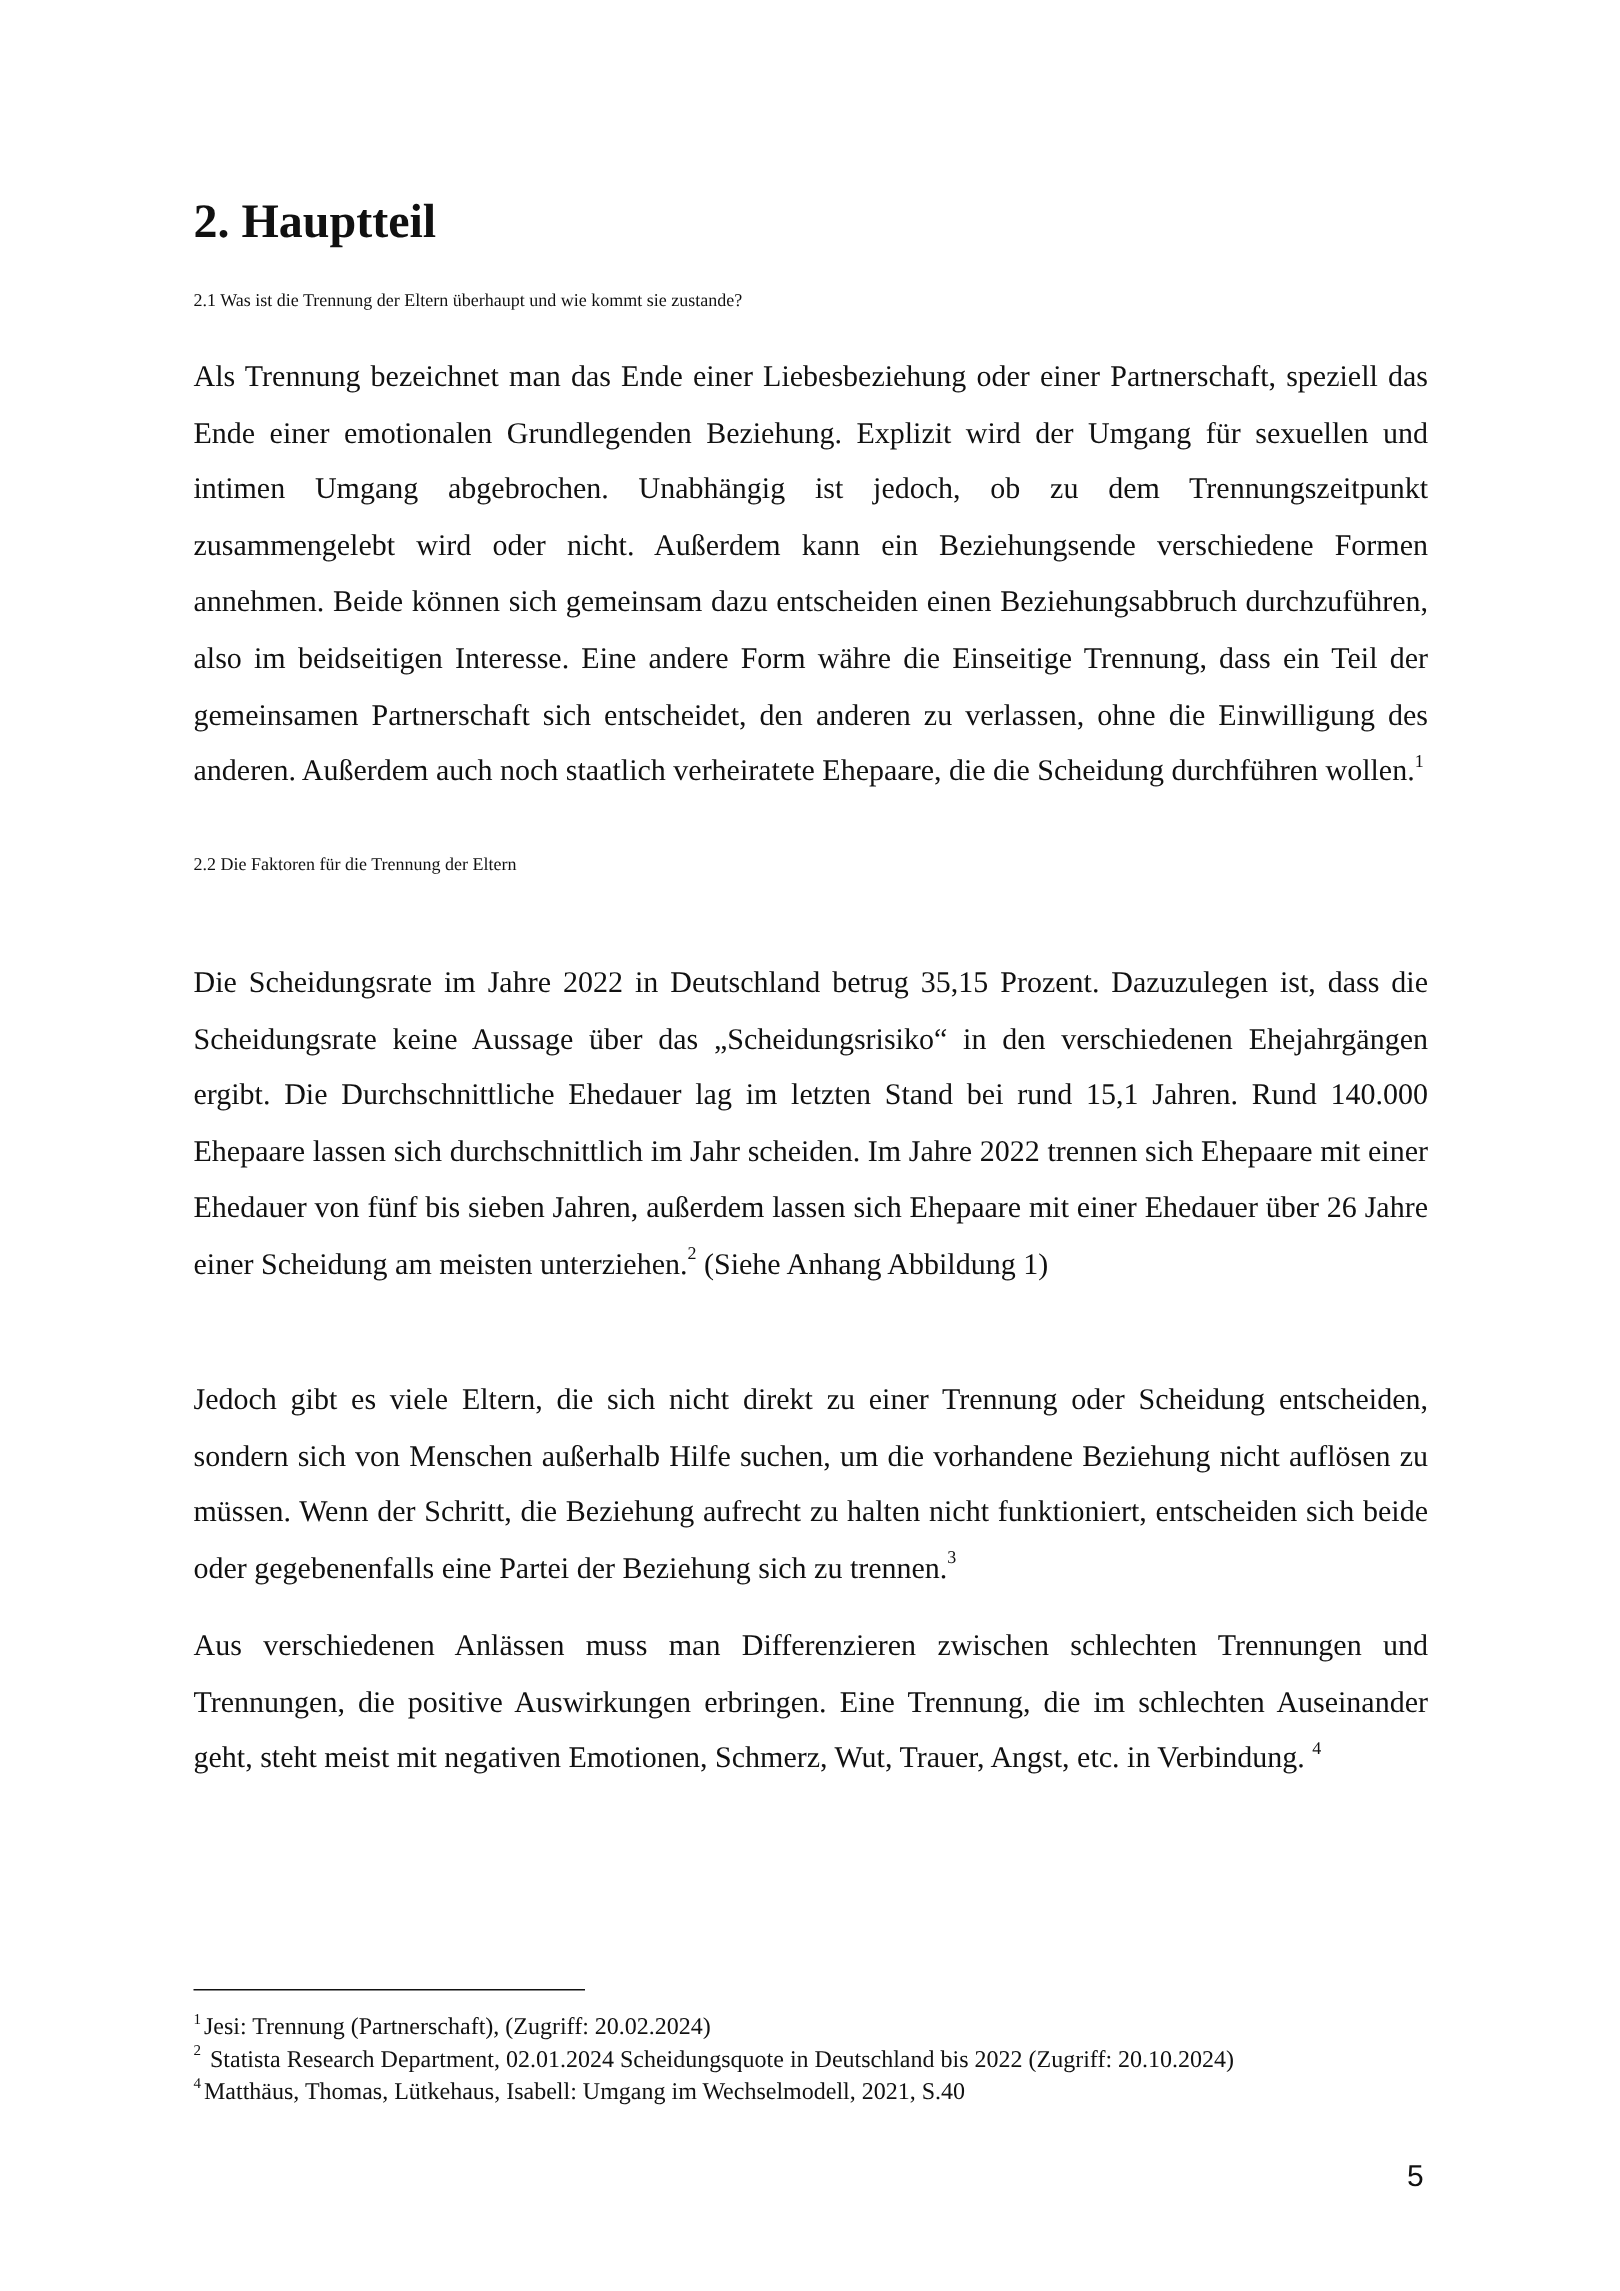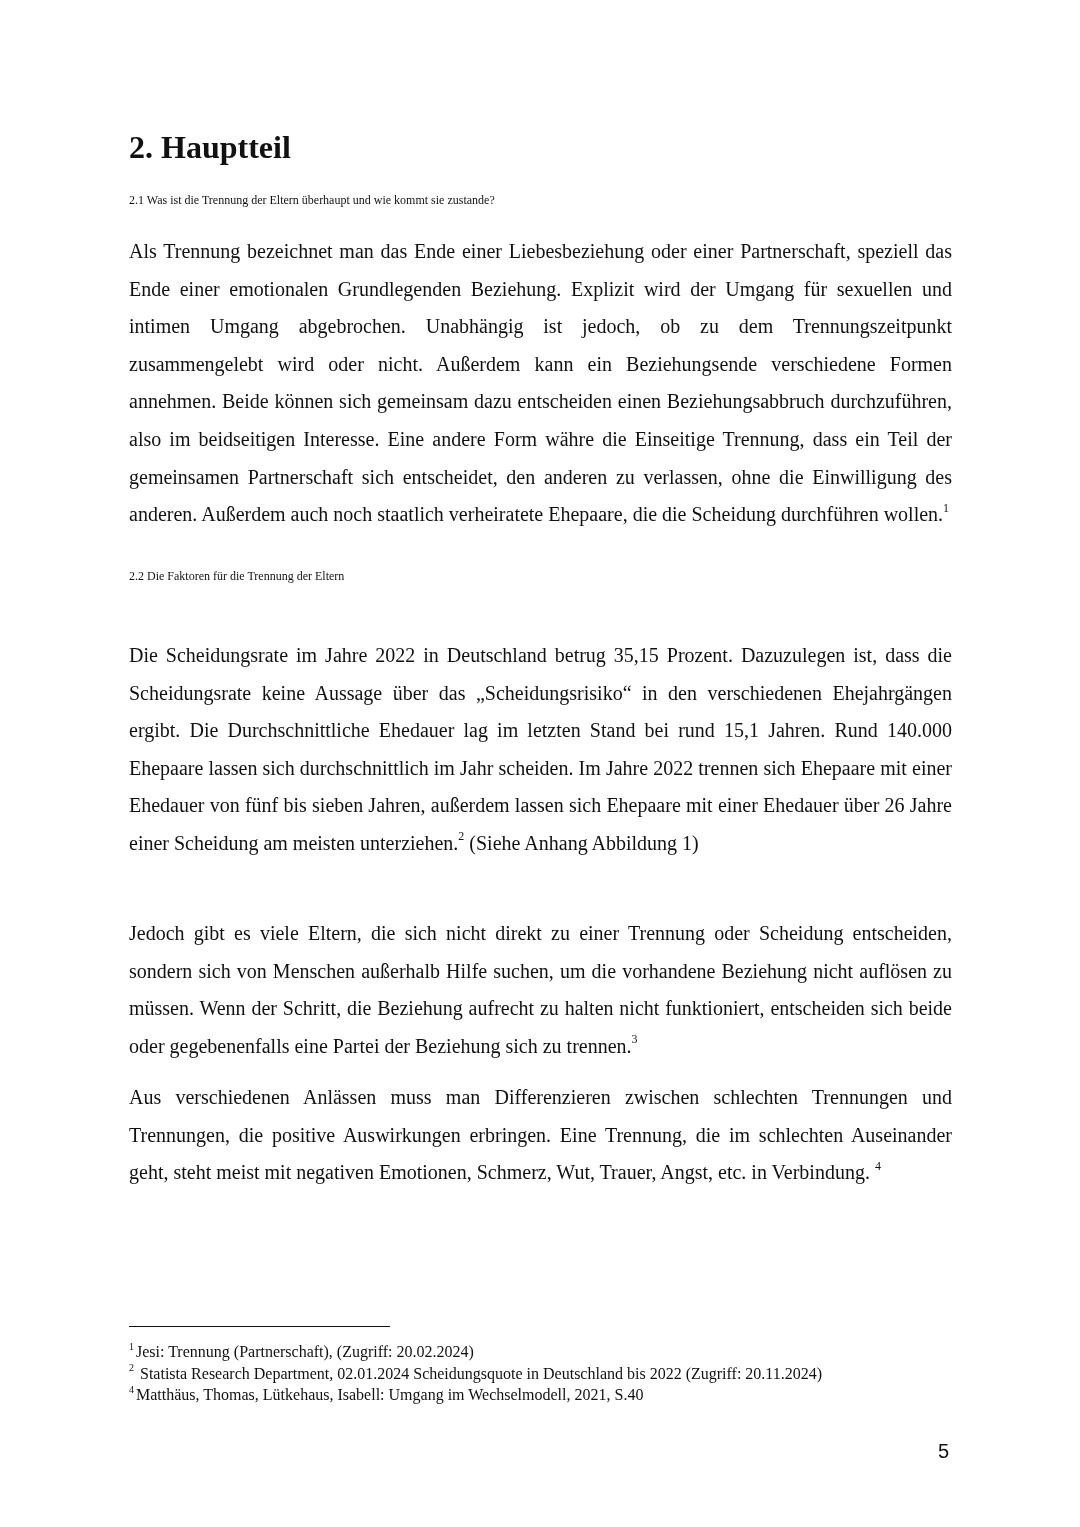--- a/index.html
+++ b/index.html
@@ -107,19 +107,19 @@
   <p class="para" style="top:637px;"><span>Die Scheidungsrate im Jahre 2022 in Deutschland betrug 35,15 Prozent. Dazuzulegen ist, dass die Scheidungsrate keine Aussage über das „Scheidungsrisiko“ in den verschiedenen Ehejahrgängen ergibt. Die Durchschnittliche Ehedauer lag im letzten Stand bei rund 15,1 Jahren. Rund 140.000 Ehepaare lassen sich durchschnittlich im Jahr scheiden. Im Jahre 2022 trennen sich Ehepaare mit einer Ehedauer von fünf bis sieben Jahren, außerdem lassen sich Ehepaare mit einer Ehedauer über 26 Jahre einer Scheidung am meisten unterziehen.</span><sup>2</sup><span> (Siehe Anhang Abbildung 1)</span></p>
 
   <p class="para" style="top:915px;"><span>Jedoch gibt es viele Eltern, die sich nicht direkt zu einer Trennung oder Scheidung entscheiden, sondern sich von Menschen außerhalb Hilfe suchen, um die vorhandene Beziehung nicht auflösen zu müssen. Wenn der Schritt, die Beziehung aufrecht zu halten nicht funktioniert, entscheiden sich beide oder gegebenenfalls eine Partei der Beziehung sich zu trennen.</span><sup>3</sup></p>
 
   <p class="para" style="top:1079px;"><span>Aus verschiedenen Anlässen muss man Differenzieren zwischen schlechten Trennungen und Trennungen, die positive Auswirkungen erbringen. Eine Trennung, die im schlechten Auseinander geht, steht meist mit negativen Emotionen, Schmerz, Wut, Trauer, Angst, etc. in Verbindung. </span><sup>4</sup></p>
 
   <div class="fn-rule"></div>
 
   <ul class="footnotes">
     <li><sup>1</sup><span>Jesi: Trennung (Partnerschaft), (Zugriff: 20.02.2024)</span></li>
-    <li><sup>2</sup><span> Statista Research Department, 02.01.2024 Scheidungsquote in Deutschland bis 2022 (Zugriff: 20.11.2024)</span></li>
+    <li><sup>2</sup><span> Statista Research Department, 02.01.2024 Scheidungsquote in Deutschland bis 2022 (Zugriff: 20.10.2024)</span></li>
     <li><sup>4</sup><span>Matthäus, Thomas, Lütkehaus, Isabell: Umgang im Wechselmodell, 2021, S.40</span></li>
   </ul>
 
   <div class="page-number">5</div>
 
 </div>
 
 </body></html>

